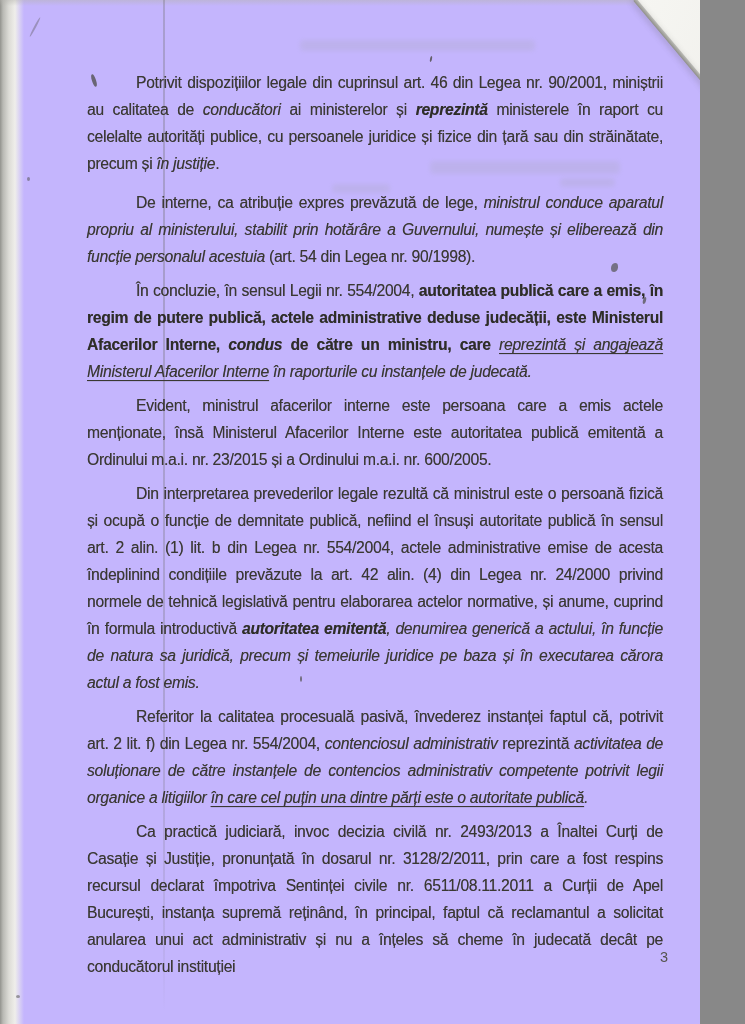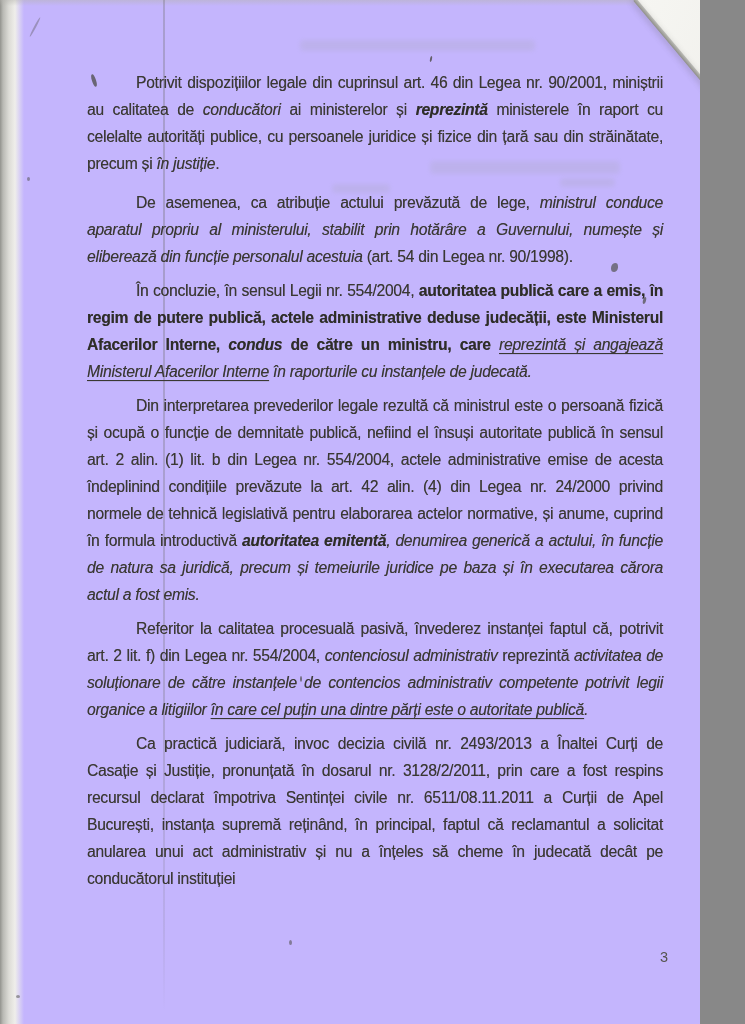--- a/index.html
+++ b/index.html
@@ -90,22 +90,23 @@
   <div class="speck" style="left:643px; top:297px; width:3px; height:7px; border-radius:50%; transform:rotate(15deg); opacity:0.7;"></div>
   <div class="speck" style="left:297px; top:425px; width:2px; height:6px; border-radius:50%; opacity:0.7;"></div>
   <div class="speck" style="left:300px; top:676px; width:2px; height:6px; border-radius:50%; opacity:0.7;"></div>
   <div class="speck" style="left:27px; top:177px; width:3px; height:4px; border-radius:50%; opacity:0.5;"></div>
   <div class="speck" style="left:289px; top:940px; width:3px; height:5px; border-radius:50%; opacity:0.55;"></div>
   <div class="speck" style="left:16px; top:995px; width:4px; height:3px; border-radius:50%; opacity:0.5;"></div>
   <div class="speck" style="left:34px; top:16px; width:2px; height:22px; border-radius:50%; transform:rotate(28deg); opacity:0.35;"></div>
 
   <div class="content">
       <p class="para"><span>Potrivit dispozițiilor legale din cuprinsul art. 46 din Legea nr. 90/2001, miniștrii au calitatea de </span><span class="it">conducători</span><span> ai ministerelor și </span><span class="bd it">reprezintă</span><span> ministerele în raport cu celelalte autorități publice, cu persoanele juridice și fizice din țară sau din străinătate, precum și </span><span class="it">în justiție</span><span>.</span></p>
-      <p class="para"><span>De asemenea, ca atribuție actului prevăzută de lege, </span><span class="it">ministrul conduce aparatul propriu al ministerului, stabilit prin hotărâre a Guvernului, numește și eliberează din funcție personalul acestuia</span><span> (art. 54 din Legea nr. 90/1998).</span></p>
+      <p class="para"><span>De interne, ca atribuție expres prevăzută de lege, </span><span class="it">ministrul conduce aparatul propriu al ministerului, stabilit prin hotărâre a Guvernului, numește și eliberează din funcție personalul acestuia</span><span> (art. 54 din Legea nr. 90/1998).</span></p>
       <p class="para"><span>În concluzie, în sensul Legii nr. 554/2004, </span><span class="bd">autoritatea publică care a emis, în regim de putere publică, actele administrative deduse judecății, este Ministerul Afacerilor Interne, </span><span class="bd it">condus</span><span class="bd"> de către un ministru, care </span><span class="it un">reprezintă și angajează Ministerul Afacerilor Interne</span><span class="it"> în raporturile cu instanțele de judecată.</span></p>
+      <p class="para"><span>Evident, ministrul afacerilor interne este persoana care a emis actele menționate, însă Ministerul Afacerilor Interne este autoritatea publică emitentă a Ordinului m.a.i. nr. 23/2015 și a Ordinului m.a.i. nr. 600/2005.</span></p>
       <p class="para"><span>Din interpretarea prevederilor legale rezultă că ministrul este o persoană fizică și ocupă o funcție de demnitate publică, nefiind el însuși autoritate publică în sensul art. 2 alin. (1) lit. b din Legea nr. 554/2004, actele administrative emise de acesta îndeplinind condițiile prevăzute la art. 42 alin. (4) din Legea nr. 24/2000 privind normele de tehnică legislativă pentru elaborarea actelor normative, și anume, cuprind în formula introductivă </span><span class="bd it">autoritatea emitentă</span><span class="it">, denumirea generică a actului, în funcție de natura sa juridică, precum și temeiurile juridice pe baza și în executarea cărora actul a fost emis.</span></p>
       <p class="para"><span>Referitor la calitatea procesuală pasivă, învederez instanței faptul că, potrivit art. 2 lit. f) din Legea nr. 554/2004, </span><span class="it">contenciosul administrativ</span><span> reprezintă </span><span class="it">activitatea de soluționare de către instanțele de contencios administrativ competente potrivit legii organice a litigiilor </span><span class="it un">în care cel puțin una dintre părți este o autoritate publică</span><span class="it">.</span></p>
       <p class="para"><span>Ca practică judiciară, invoc decizia civilă nr. 2493/2013 a Înaltei Curți de Casație și Justiție, pronunțată în dosarul nr. 3128/2/2011, prin care a fost respins recursul declarat împotriva Sentinței civile nr. 6511/08.11.2011 a Curții de Apel București, instanța supremă reținând, în principal, faptul că reclamantul a solicitat anularea unui act administrativ și nu a înțeles să cheme în judecată decât pe conducătorul instituției</span></p>
     </div>
 
   <div class="page-num">3</div>
 
 </div>
 
 </body></html>

